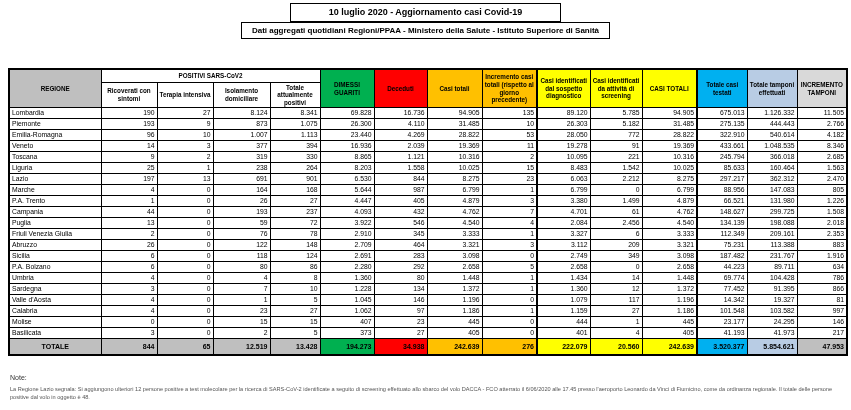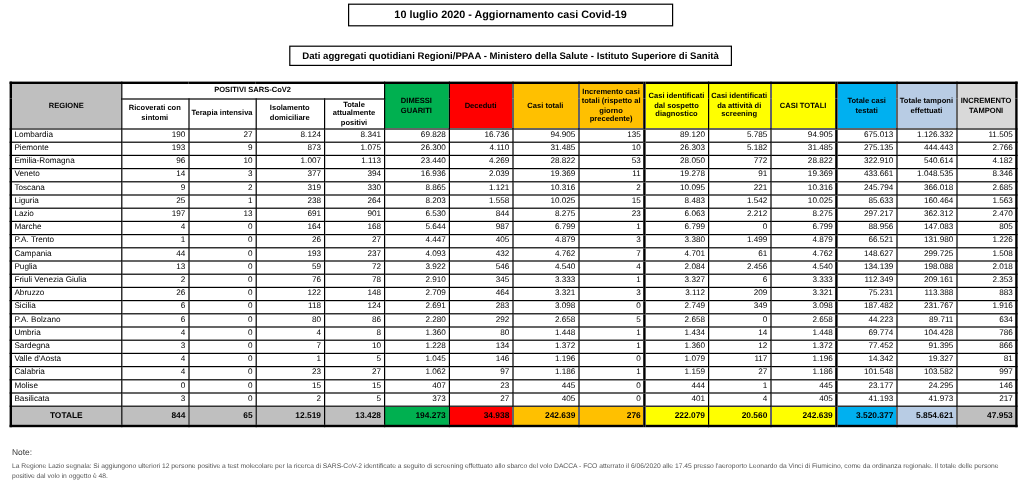--- a/index.html
+++ b/index.html
@@ -2,21 +2,21 @@
 <html><head>
 <meta charset="utf-8">
 <style>
   * { box-sizing: border-box; }
   html,body { margin:0; padding:0; }
   body {
     width:851px; height:410px; background:#ffffff; position:relative;
     font-family:"Liberation Sans", sans-serif; color:#000;
   }
   .title-wrap { position:absolute; top:3px; left:0; width:100%;
-    display:flex; flex-direction:column; align-items:center; gap:16px; }
+    display:flex; flex-direction:column; align-items:center; gap:0; }
   .title-box {
     border:1px solid #000; background:#fff; text-align:center;
     font-weight:bold; padding:3px 10px; line-height:1.2; white-space:nowrap;
   }
   .title-box.l1 { font-size:9px; padding:3px 38px; }
   .title-box.l2 { font-size:8px; }
 
   table.covid {
     position:absolute; left:8px; top:68px;
     border-collapse:collapse; table-layout:fixed;

